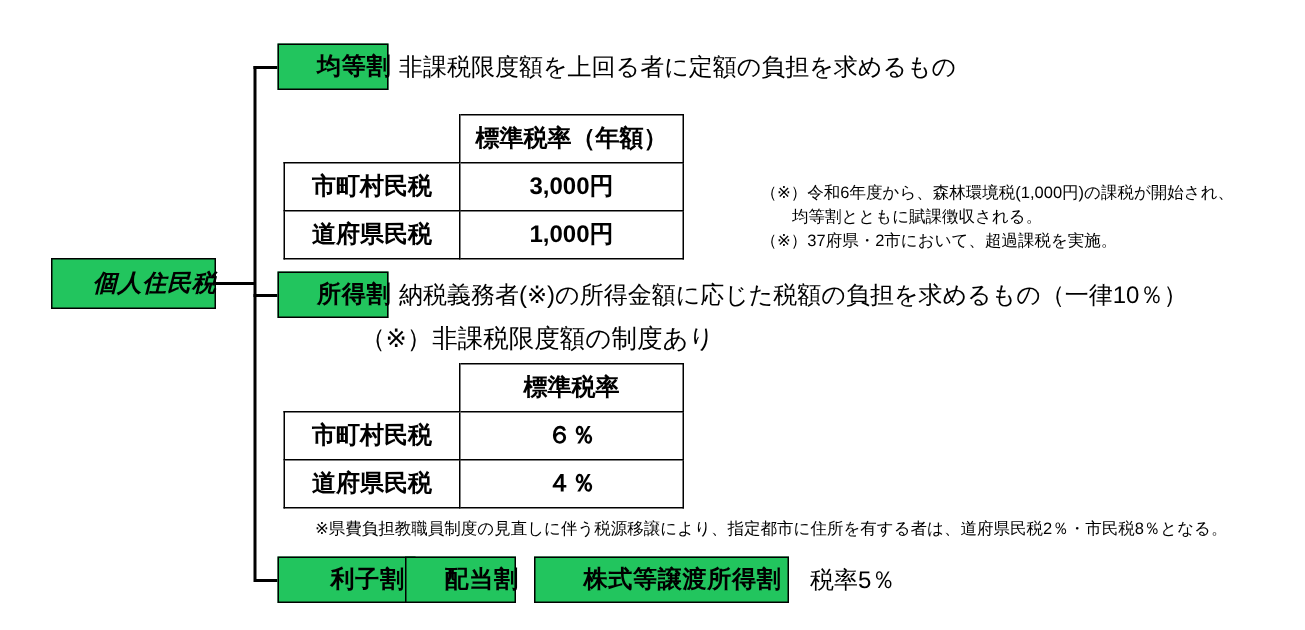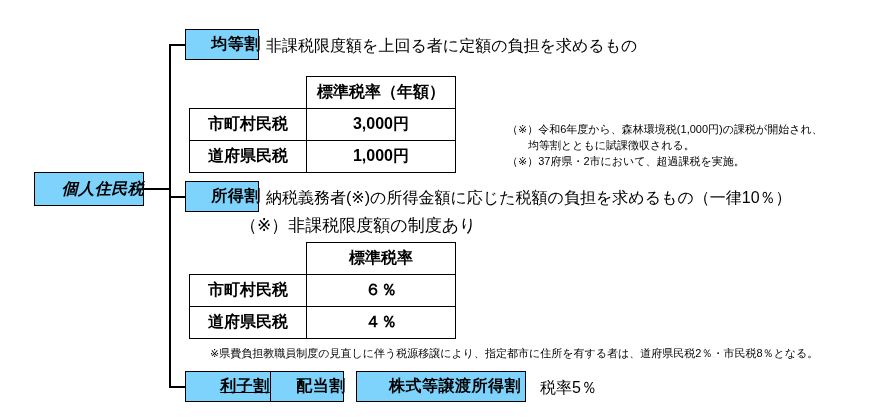--- a/index.html
+++ b/index.html
@@ -18,21 +18,21 @@
   .canvas {
     position: relative;
     width: 870px;
     height: 420px;
   }
   .abs { position: absolute; }
 
   
   .box {
     border: 1.5px solid #000;
-    background: #7dd3fc;
+    background: #22c55e;
     display: flex;
     align-items: center;
     justify-content: center;
     box-sizing: border-box;
     font-size: 16px;
     font-weight: 700;
     letter-spacing: 0.5px;
     white-space: nowrap;
     padding-left: 28px;
   }
@@ -160,21 +160,21 @@
       <tr>
         <td class="lbl">道府県民税</td>
         <td class="val">４％</td>
       </tr>
     </tbody>
       </table>
   </div>
 
   <div class="txt-small abs" style="left:210px; top:345px;">※県費負担教職員制度の見直しに伴う税源移譲により、指定都市に住所を有する者は、道府県民税2％・市民税8％となる。</div>
 
-  <div class="box abs" style="left:185px; top:371px; width:92px; height:31px;text-decoration:underline;">
+  <div class="box abs" style="left:185px; top:371px; width:92px; height:31px;">
     <span>利子割</span>
   </div>
   <div class="box abs" style="left:270px; top:371px; width:74px; height:31px;">
     <span>配当割</span>
   </div>
   <div class="box abs" style="left:356px; top:371px; width:170px; height:31px;">
     <span>株式等譲渡所得割</span>
   </div>
   <div class="txt abs" style="left:540px; top:378px;">税率5％</div>
 

